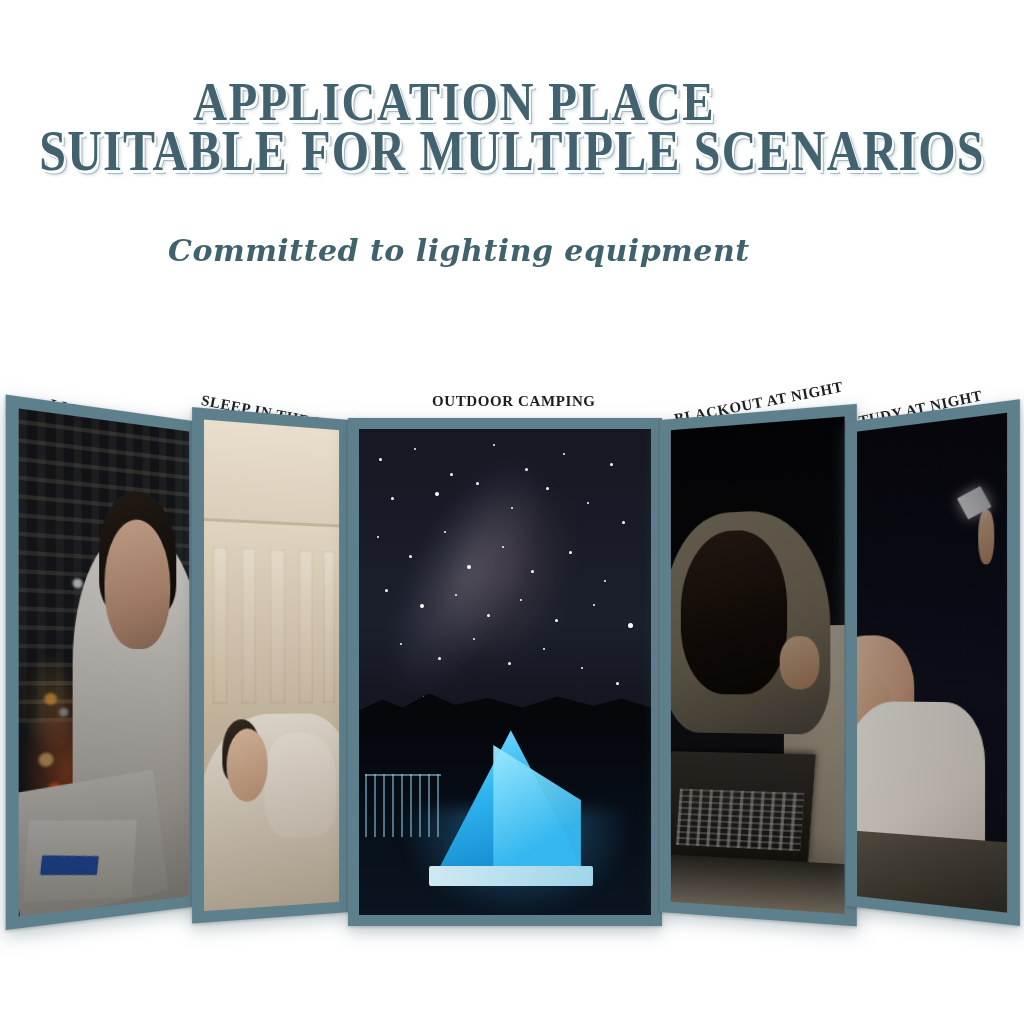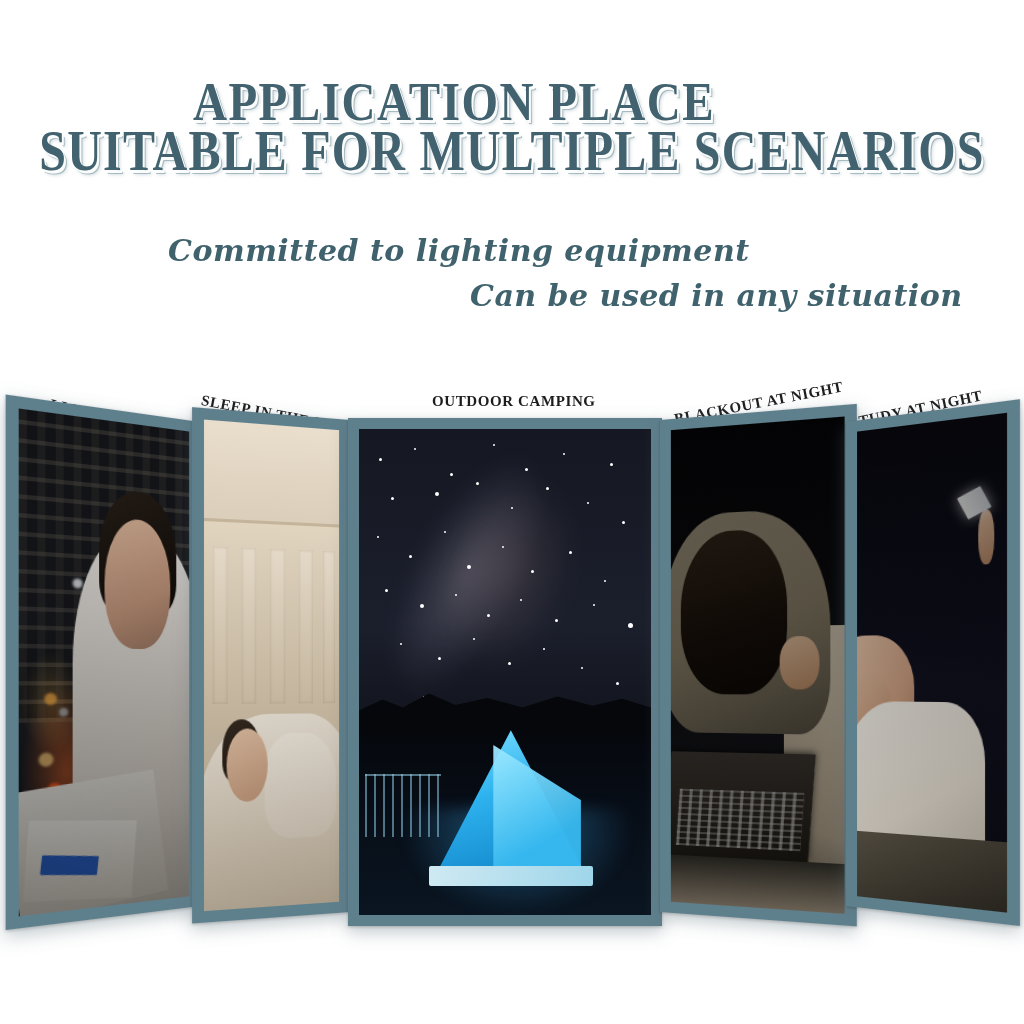--- a/index.html
+++ b/index.html
@@ -244,21 +244,20 @@
 </head>
 <body>
 
 <div class="headings">
   <div class="headline l1">APPLICATION PLACE</div>
   <div class="headline l2">SUITABLE FOR MULTIPLE SCENARIOS</div>
 </div>
 
 <div class="sublines">
   <div class="subline s1">Committed to lighting equipment</div>
-  <div class="subline s2">Can be used in any situation</div>
 </div>
 
 <div class="caption" id="cap1">LIGHT IS BRIGHT</div>
 <div class="caption" id="cap2">SLEEP IN THE DARK</div>
 <div class="caption" id="cap3">OUTDOOR CAMPING</div>
 <div class="caption" id="cap4">BLACKOUT AT NIGHT</div>
 <div class="caption" id="cap5">STUDY AT NIGHT</div>
 
 <div class="stage">
 

